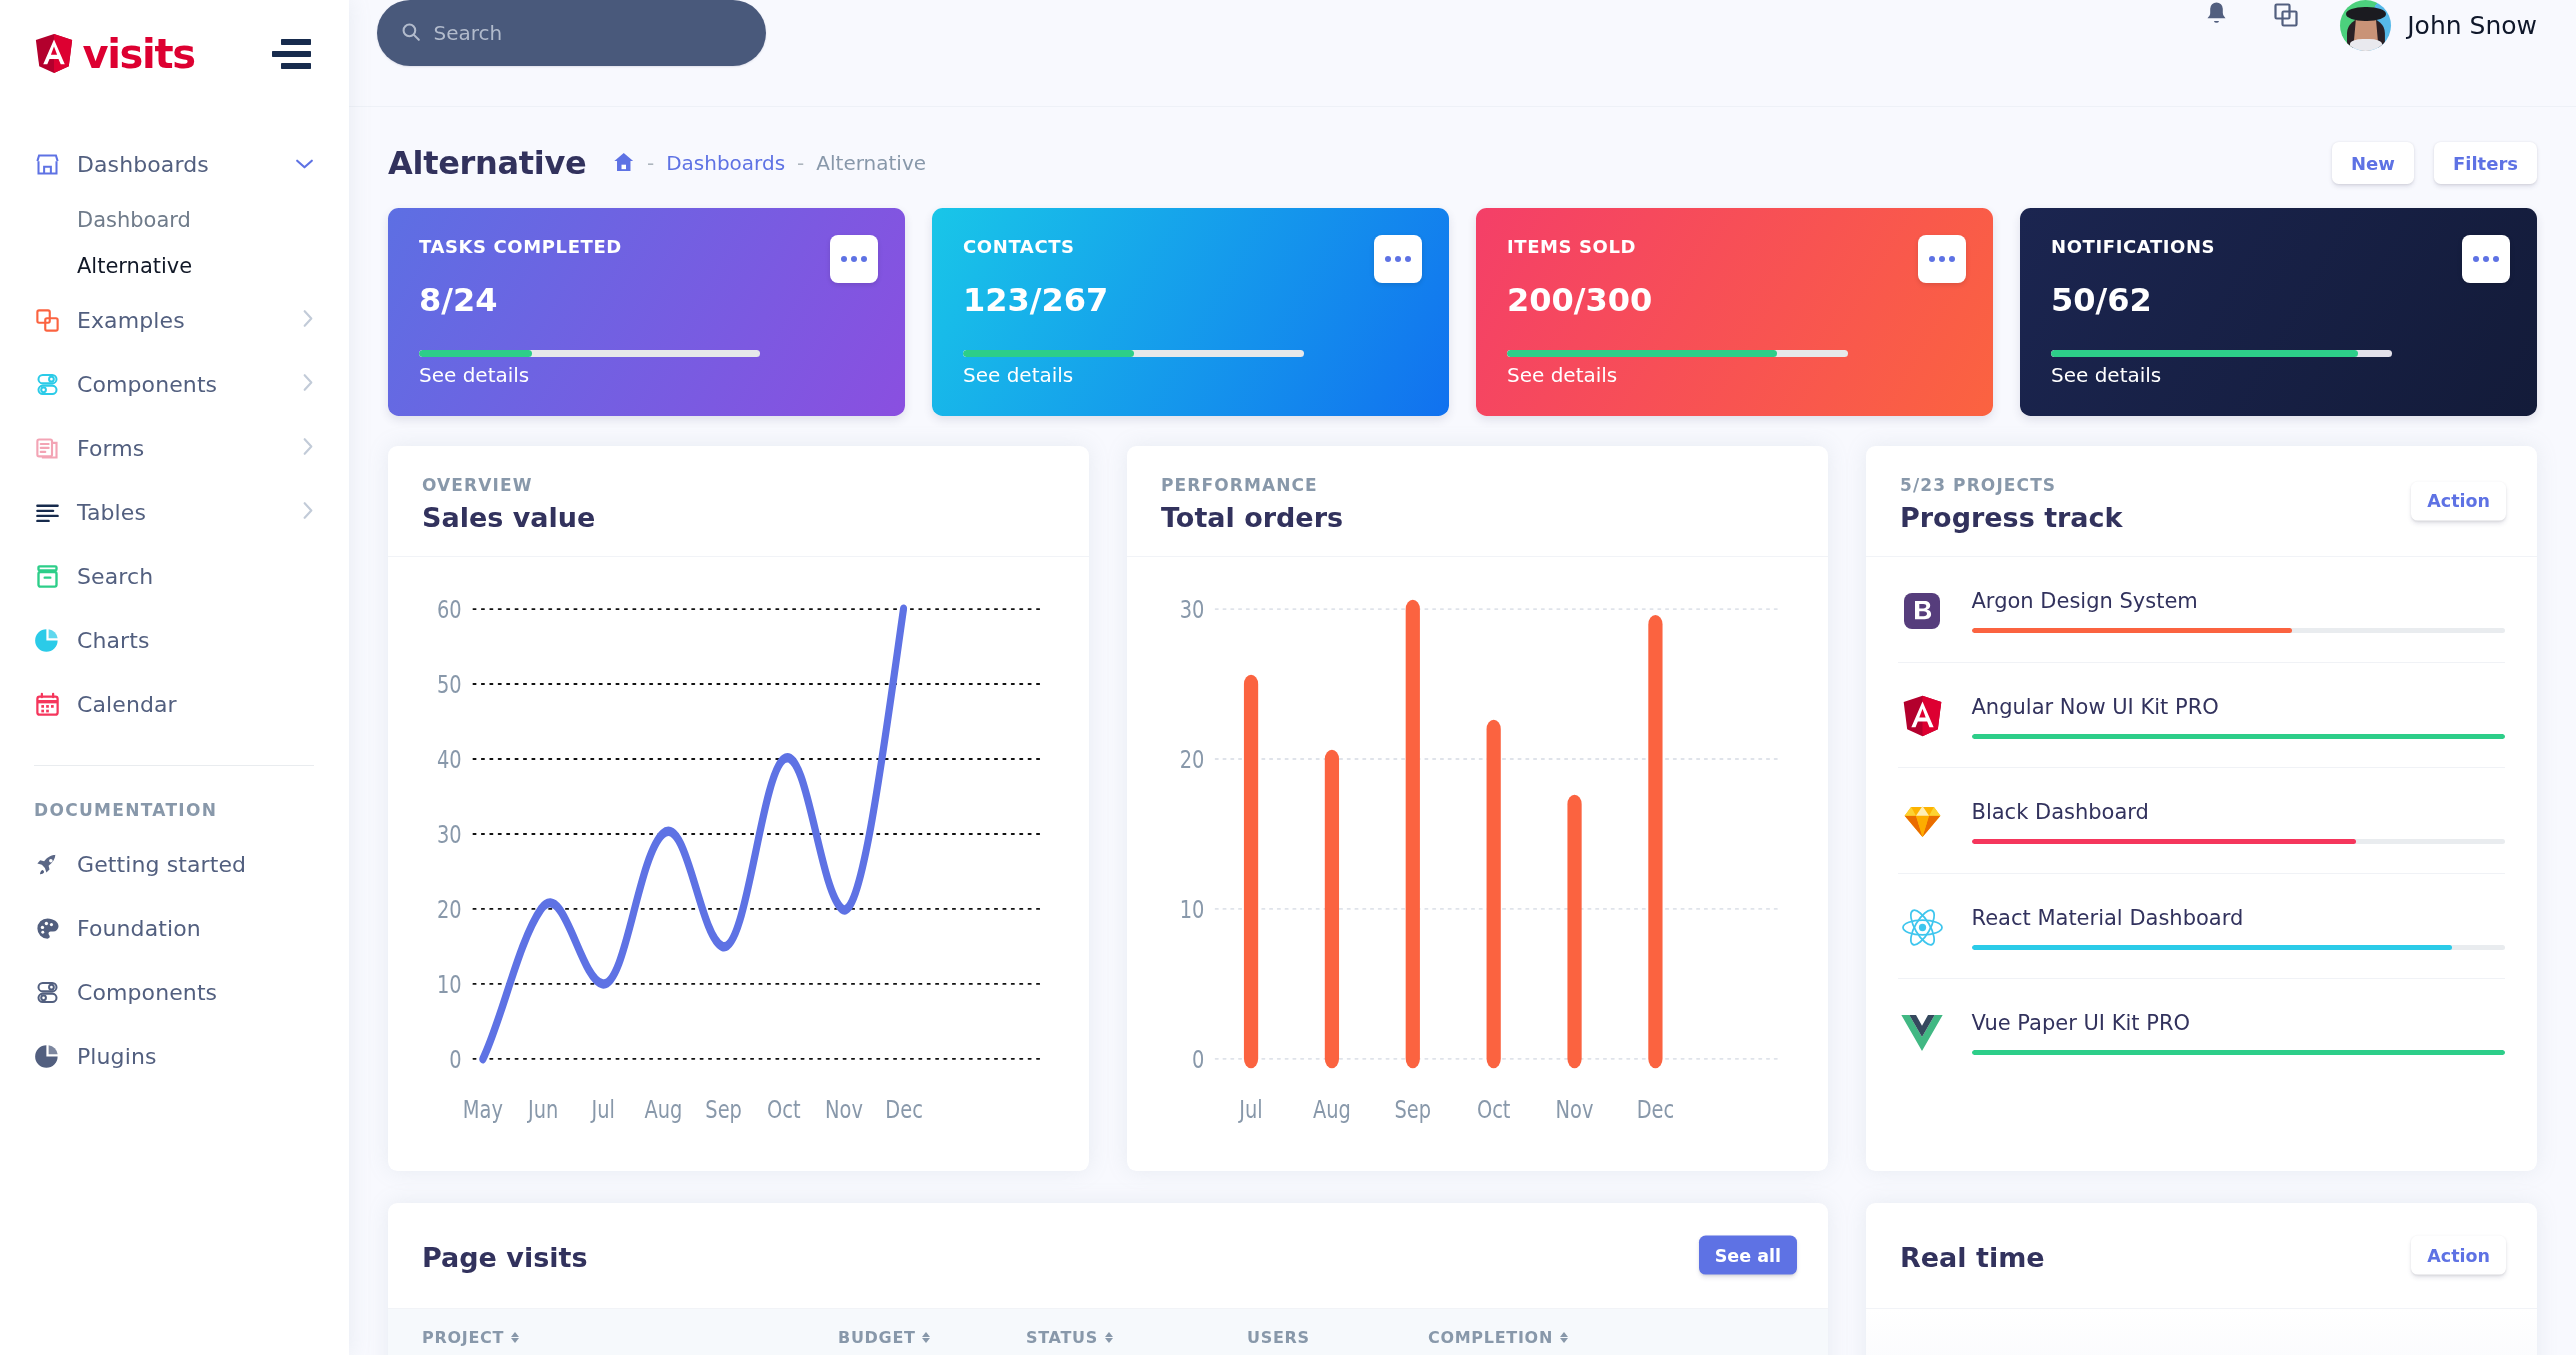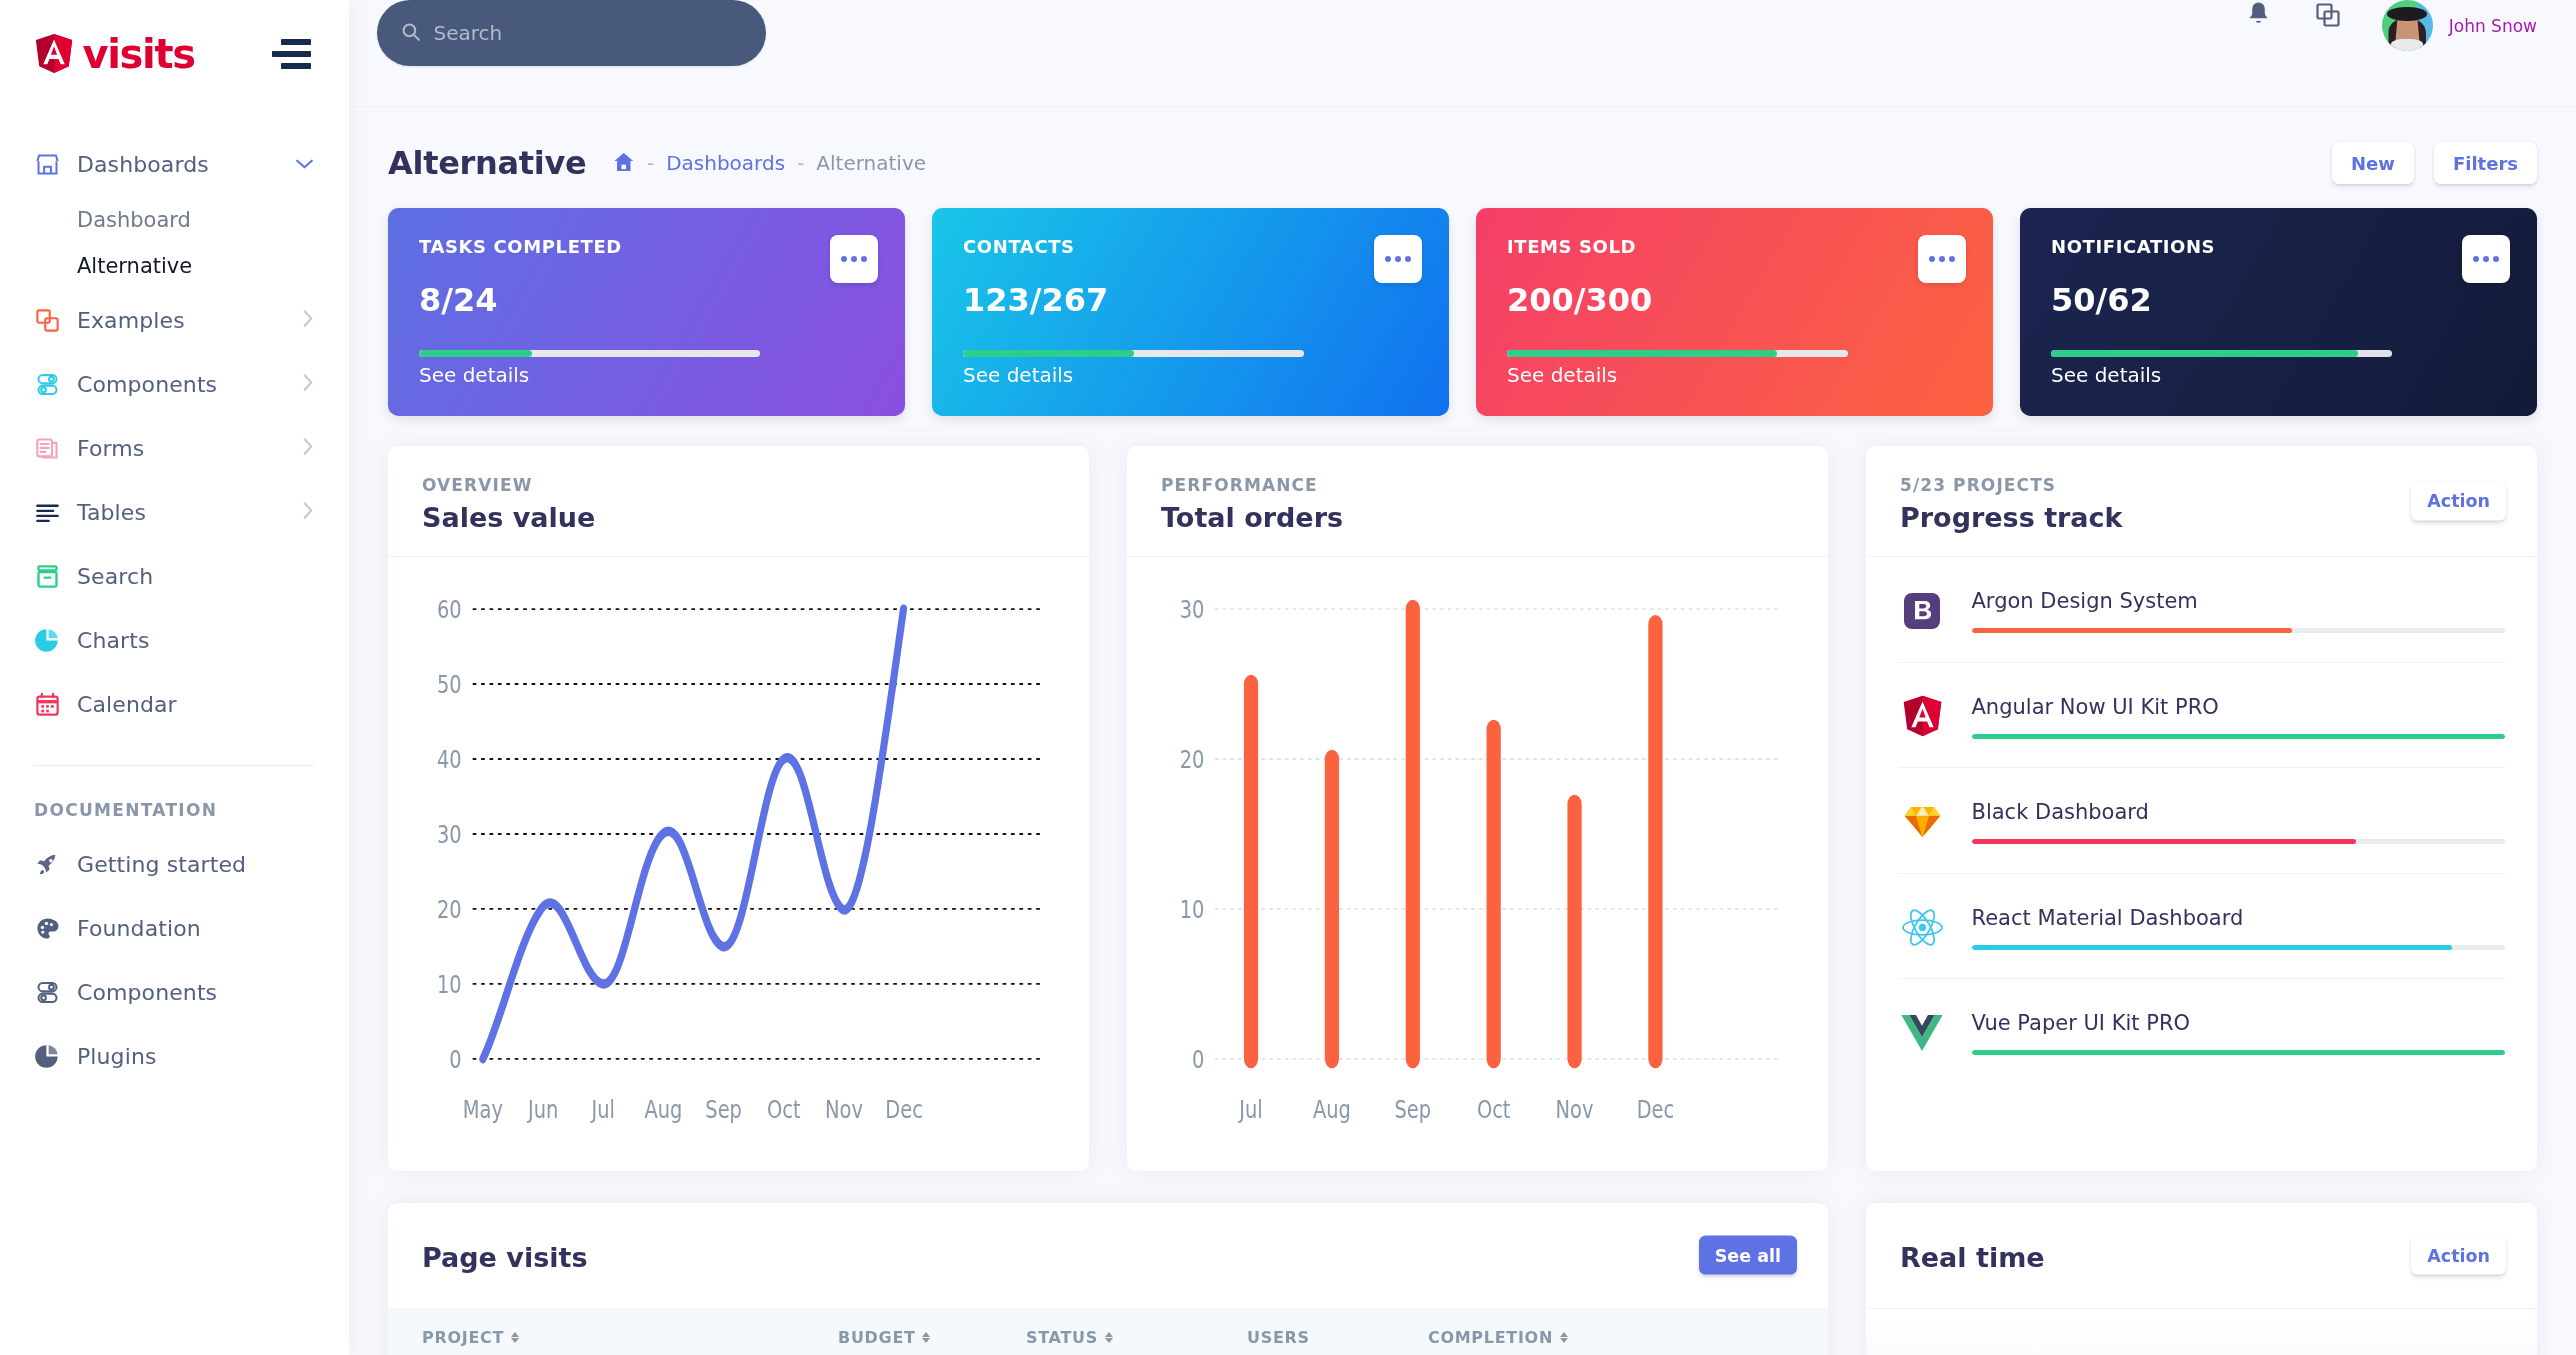--- a/index.html
+++ b/index.html
@@ -109,21 +109,21 @@
   }
   .avatar .hair {
     position: absolute; left: 6.7px; top: 17.5px; width: 38px; height: 34px;
     background: #2a2025; border-radius: 45% 45% 30% 30%;
     clip-path: polygon(0 0,24% 0,16% 100%,0 100%,100% 100%,84% 100%,76% 0,100% 0,100% 100%,0 100%);
   }
   .avatar .dress {
     position: absolute; left: 9.4px; bottom: 0; width: 32px; height: 12px;
     background: #e9e9ee; border-radius: 40% 40% 0 0;
   }
-  .user-name { font-size: 17px; color: #a21caf; }
+  .user-name { font-size: 25px; color: #0f172a; }
 
   
   .content { flex: 1 1 auto; padding: 0 39px 0 39px; overflow: hidden; }
 
   .page-head {
     display: flex; align-items: center;
     padding: 35px 0 24px 0;
   }
   .page-title {
     font-size: 32px; font-weight: 700; color: #32325d; letter-spacing: -0.3px;

